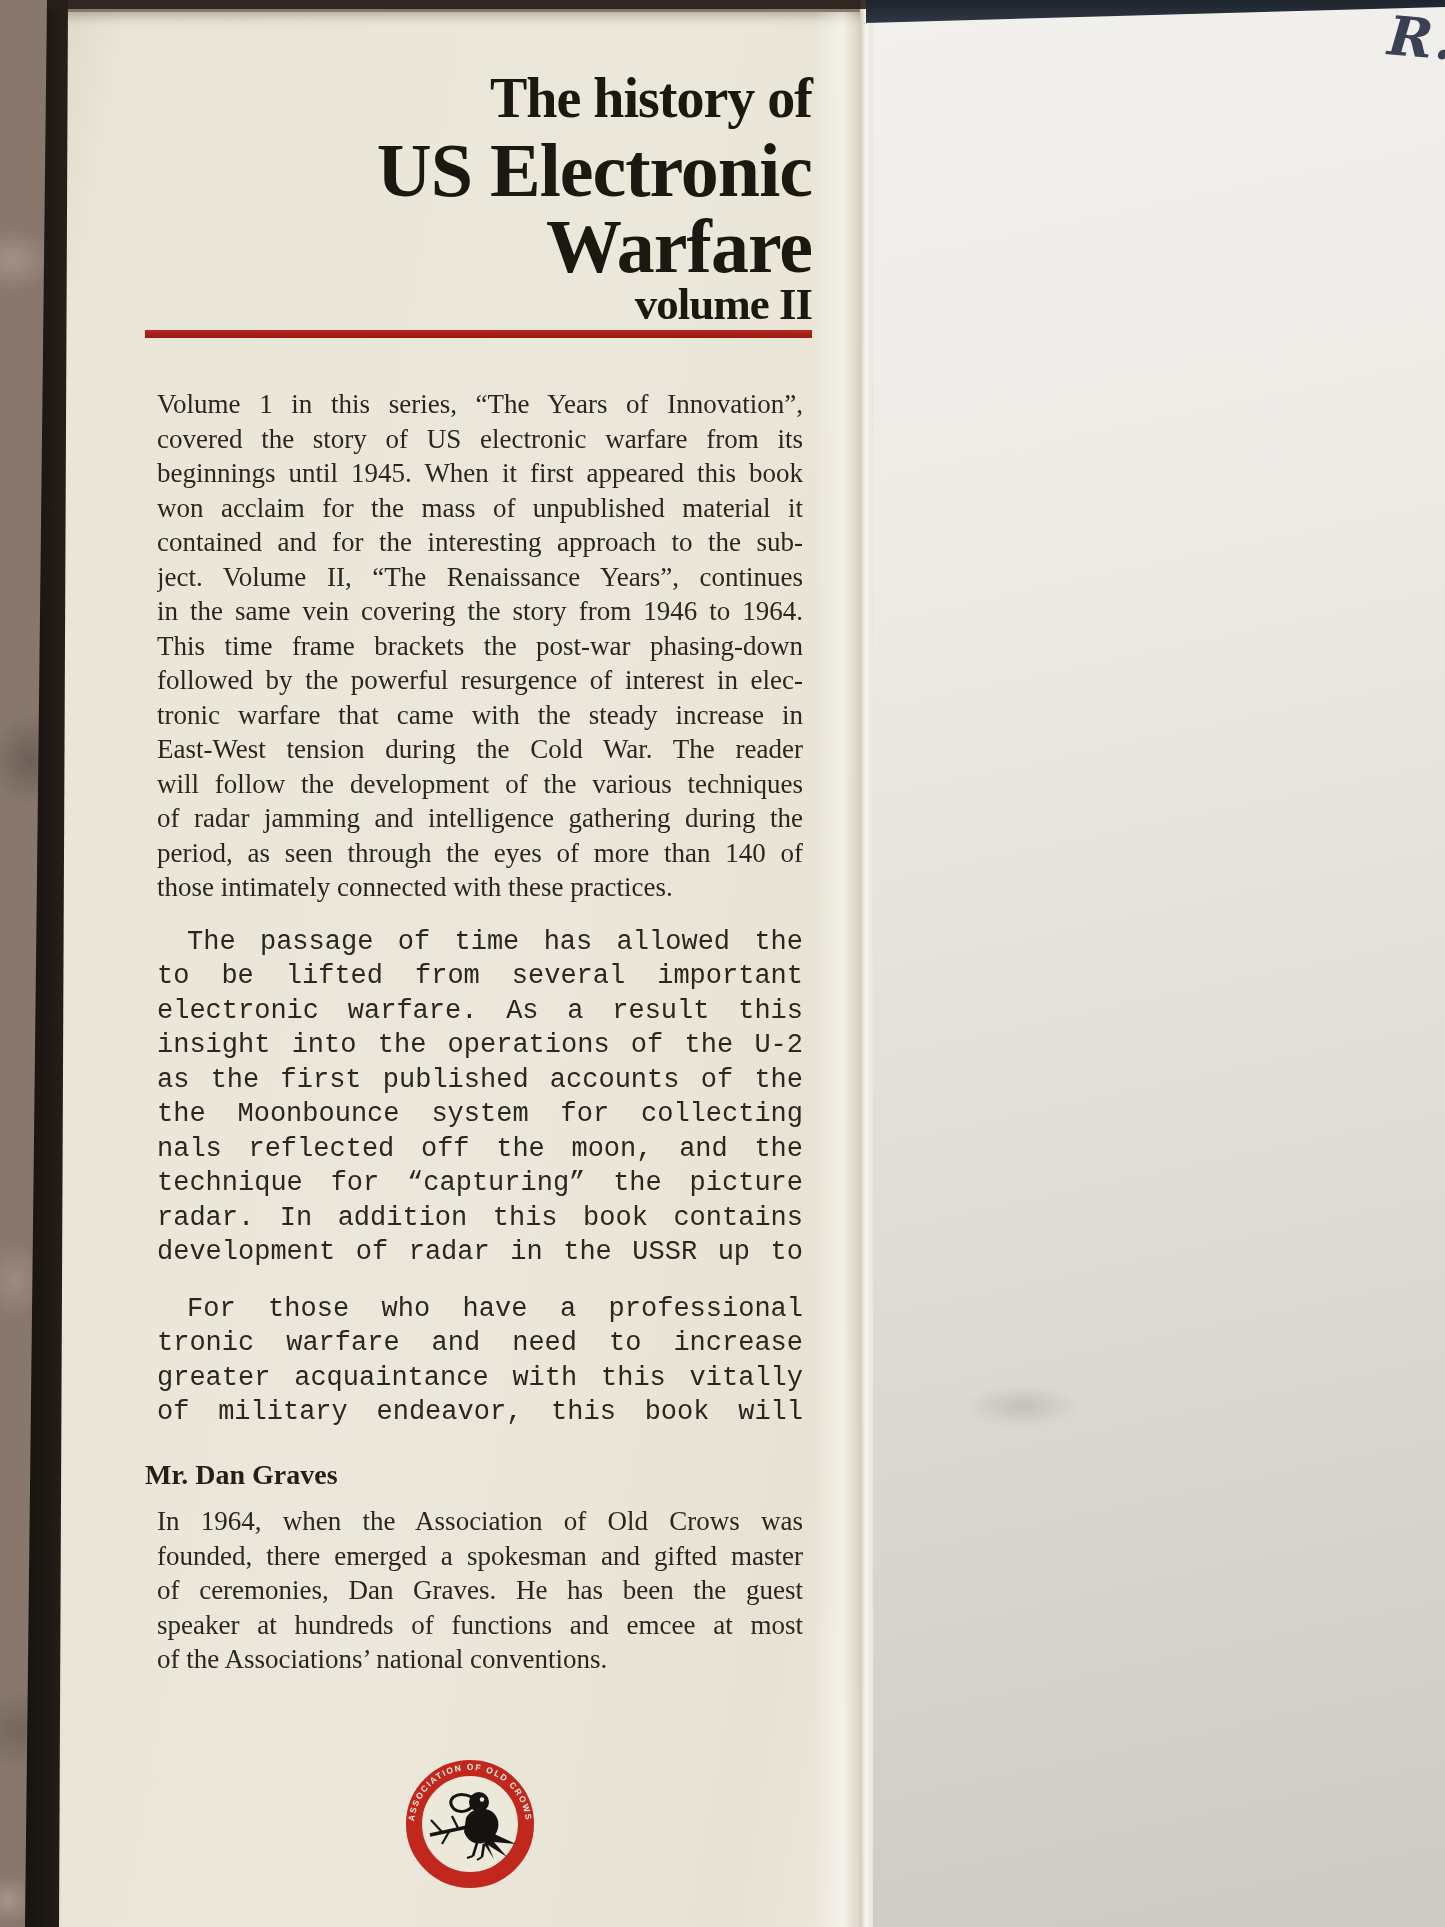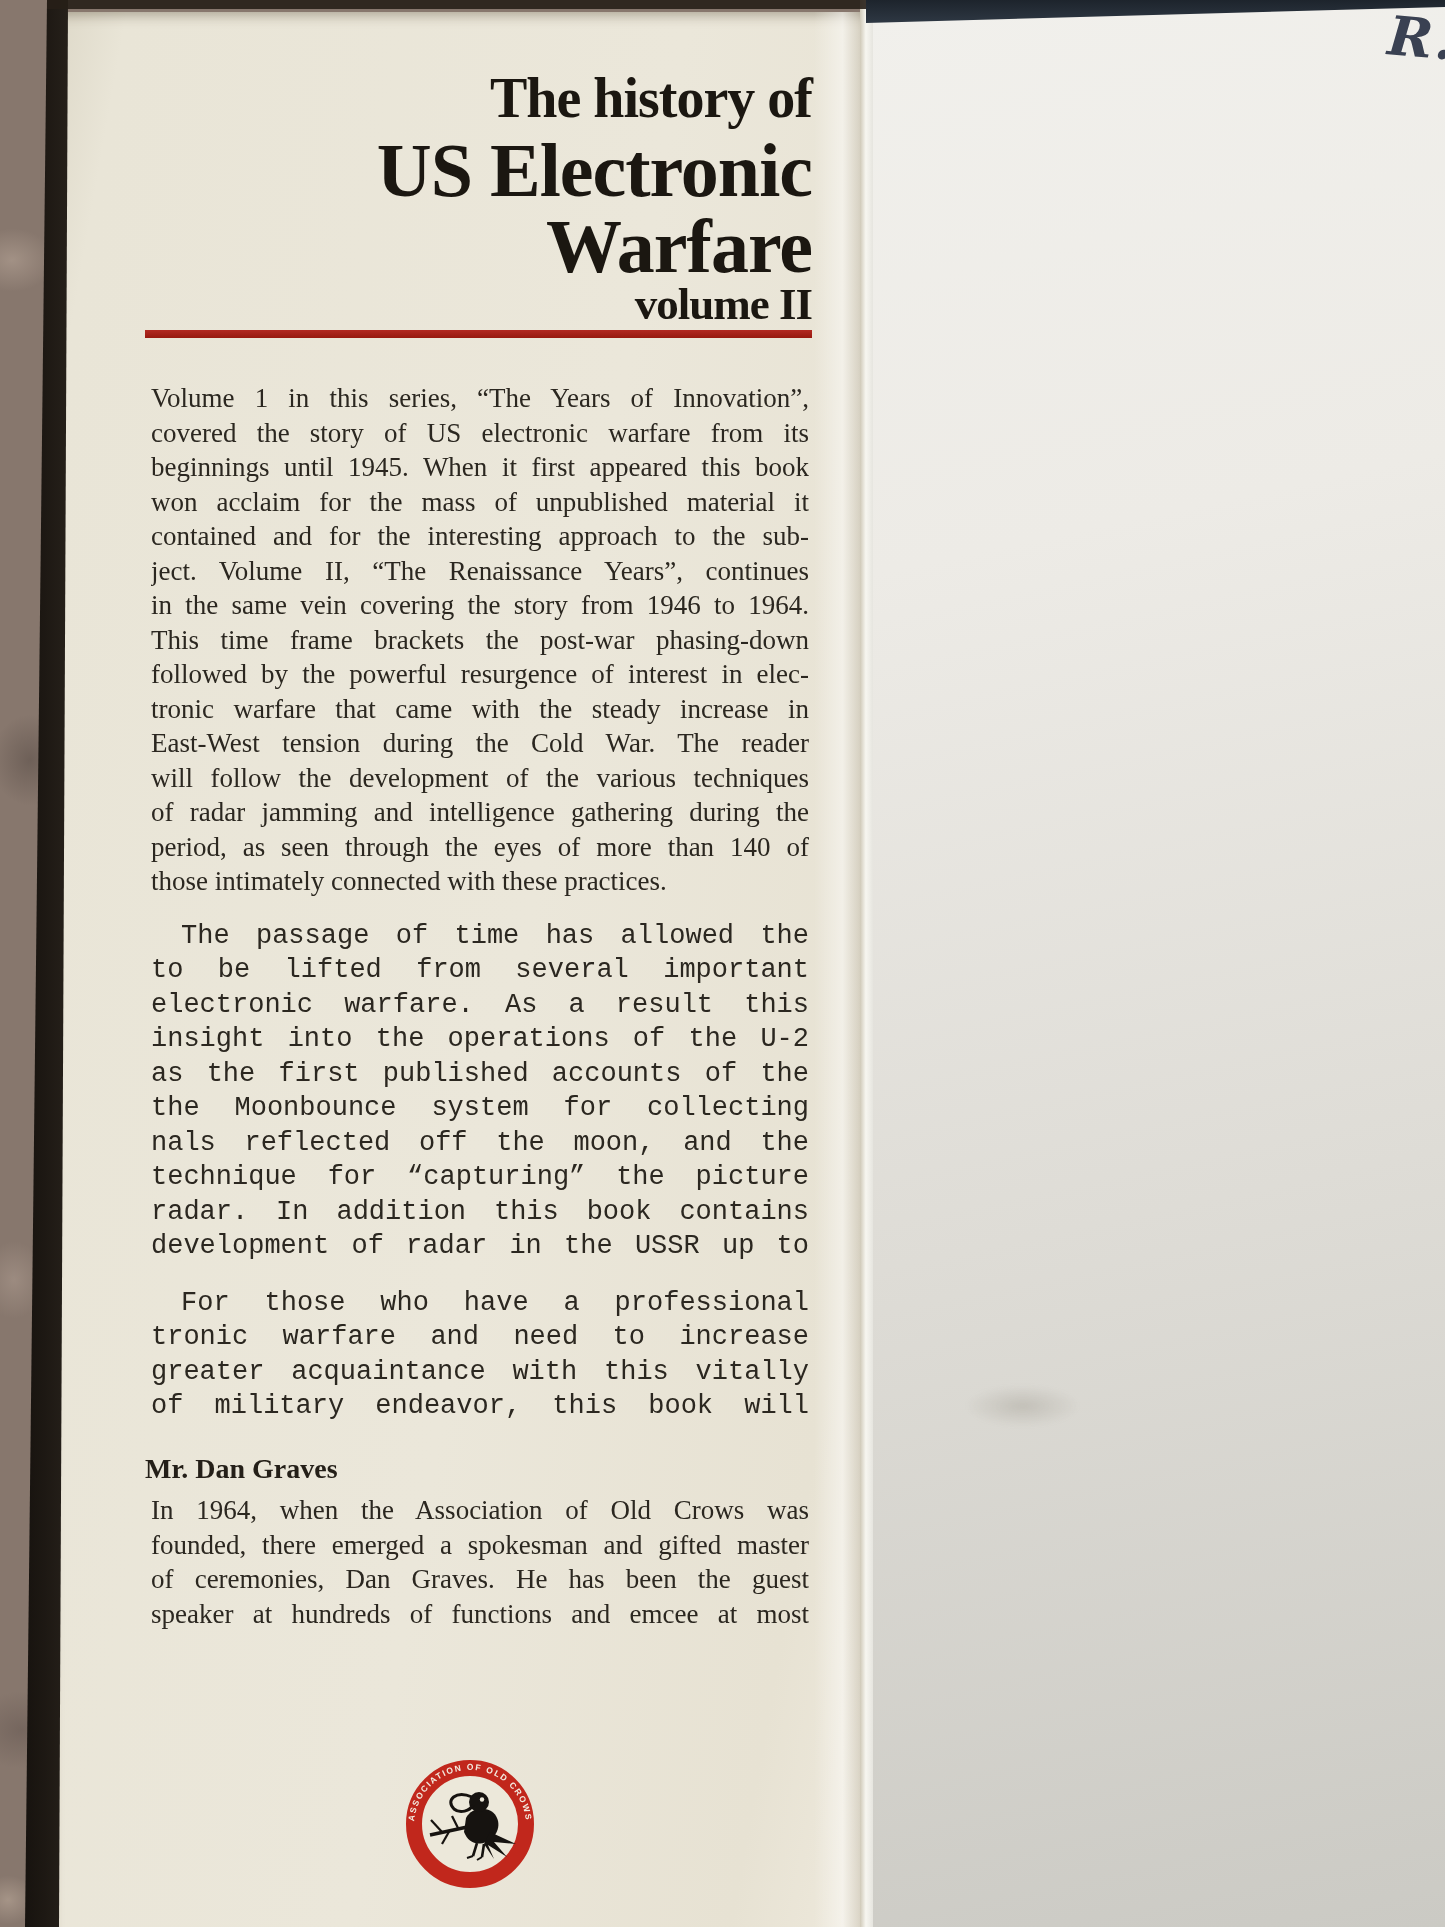--- a/index.html
+++ b/index.html
@@ -76,21 +76,21 @@
   .title-l4{font-size:45px;line-height:1;margin-top:-2px;}
   .red-rule{
     position:absolute;left:87px;top:318px;width:667px;height:8px;
     background:linear-gradient(180deg,#b22a22,#97190f);z-index:3;
   }
   
   .body-text{
     position:absolute;left:87px;top:363px;width:670px;z-index:3;
     font-size:27px;line-height:34.5px;color:#2b2720;
   }
-  .para{margin:6px;}
+  .para{margin:12px;}
   .para + .para{margin-top:20px;font-family:Liberation Mono, monospace;}
   .para.p3{margin-top:22px;}
   .line{
     text-align:justify;text-align-last:justify;
     height:34.5px;overflow:hidden;
   }
   .line:not(.last)::after{content:"";display:inline-block;width:100%;}
   .line.last{text-align-last:left;}
   .para.indent .line:first-child{text-indent:30px;}
   .author-heading{
@@ -158,20 +158,21 @@
             <div class="line last">of military endeavor, this book will fill a long-felt void.</div>
           </div>
         </div>
       <div class="author-heading">Mr. Dan Graves</div>
       <div id="author-paragraph">
           <div class="para">
             <div class="line">In 1964, when the Association of Old Crows was</div>
             <div class="line">founded, there emerged a spokesman and gifted master</div>
             <div class="line">of ceremonies, Dan Graves. He has been the guest</div>
             <div class="line">speaker at hundreds of functions and emcee at most</div>
+            <div class="line last">of the Associations’ national conventions.</div>
           </div>
         </div>
     </div>
 
     <svg class="logo" viewBox="0 0 140 140">
       <defs>
         <path id="aoc-arc" d="M 17 90 A 56 56 0 1 1 123 90"></path>
       </defs>
       <circle cx="70" cy="70" r="56" fill="#ece8da"></circle>
       <circle cx="70" cy="70" r="56" fill="none" stroke="#c1271c" stroke-width="16"></circle>

